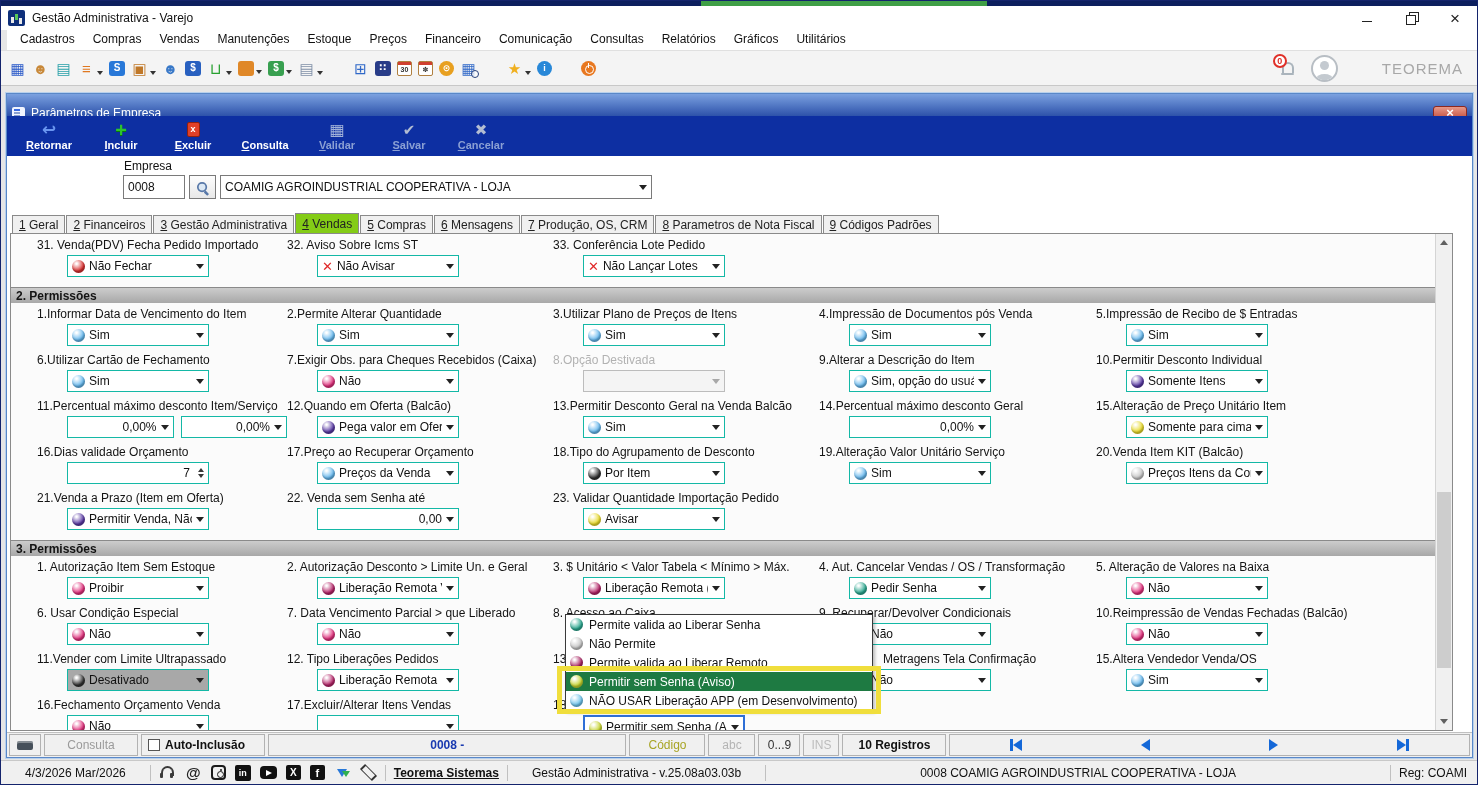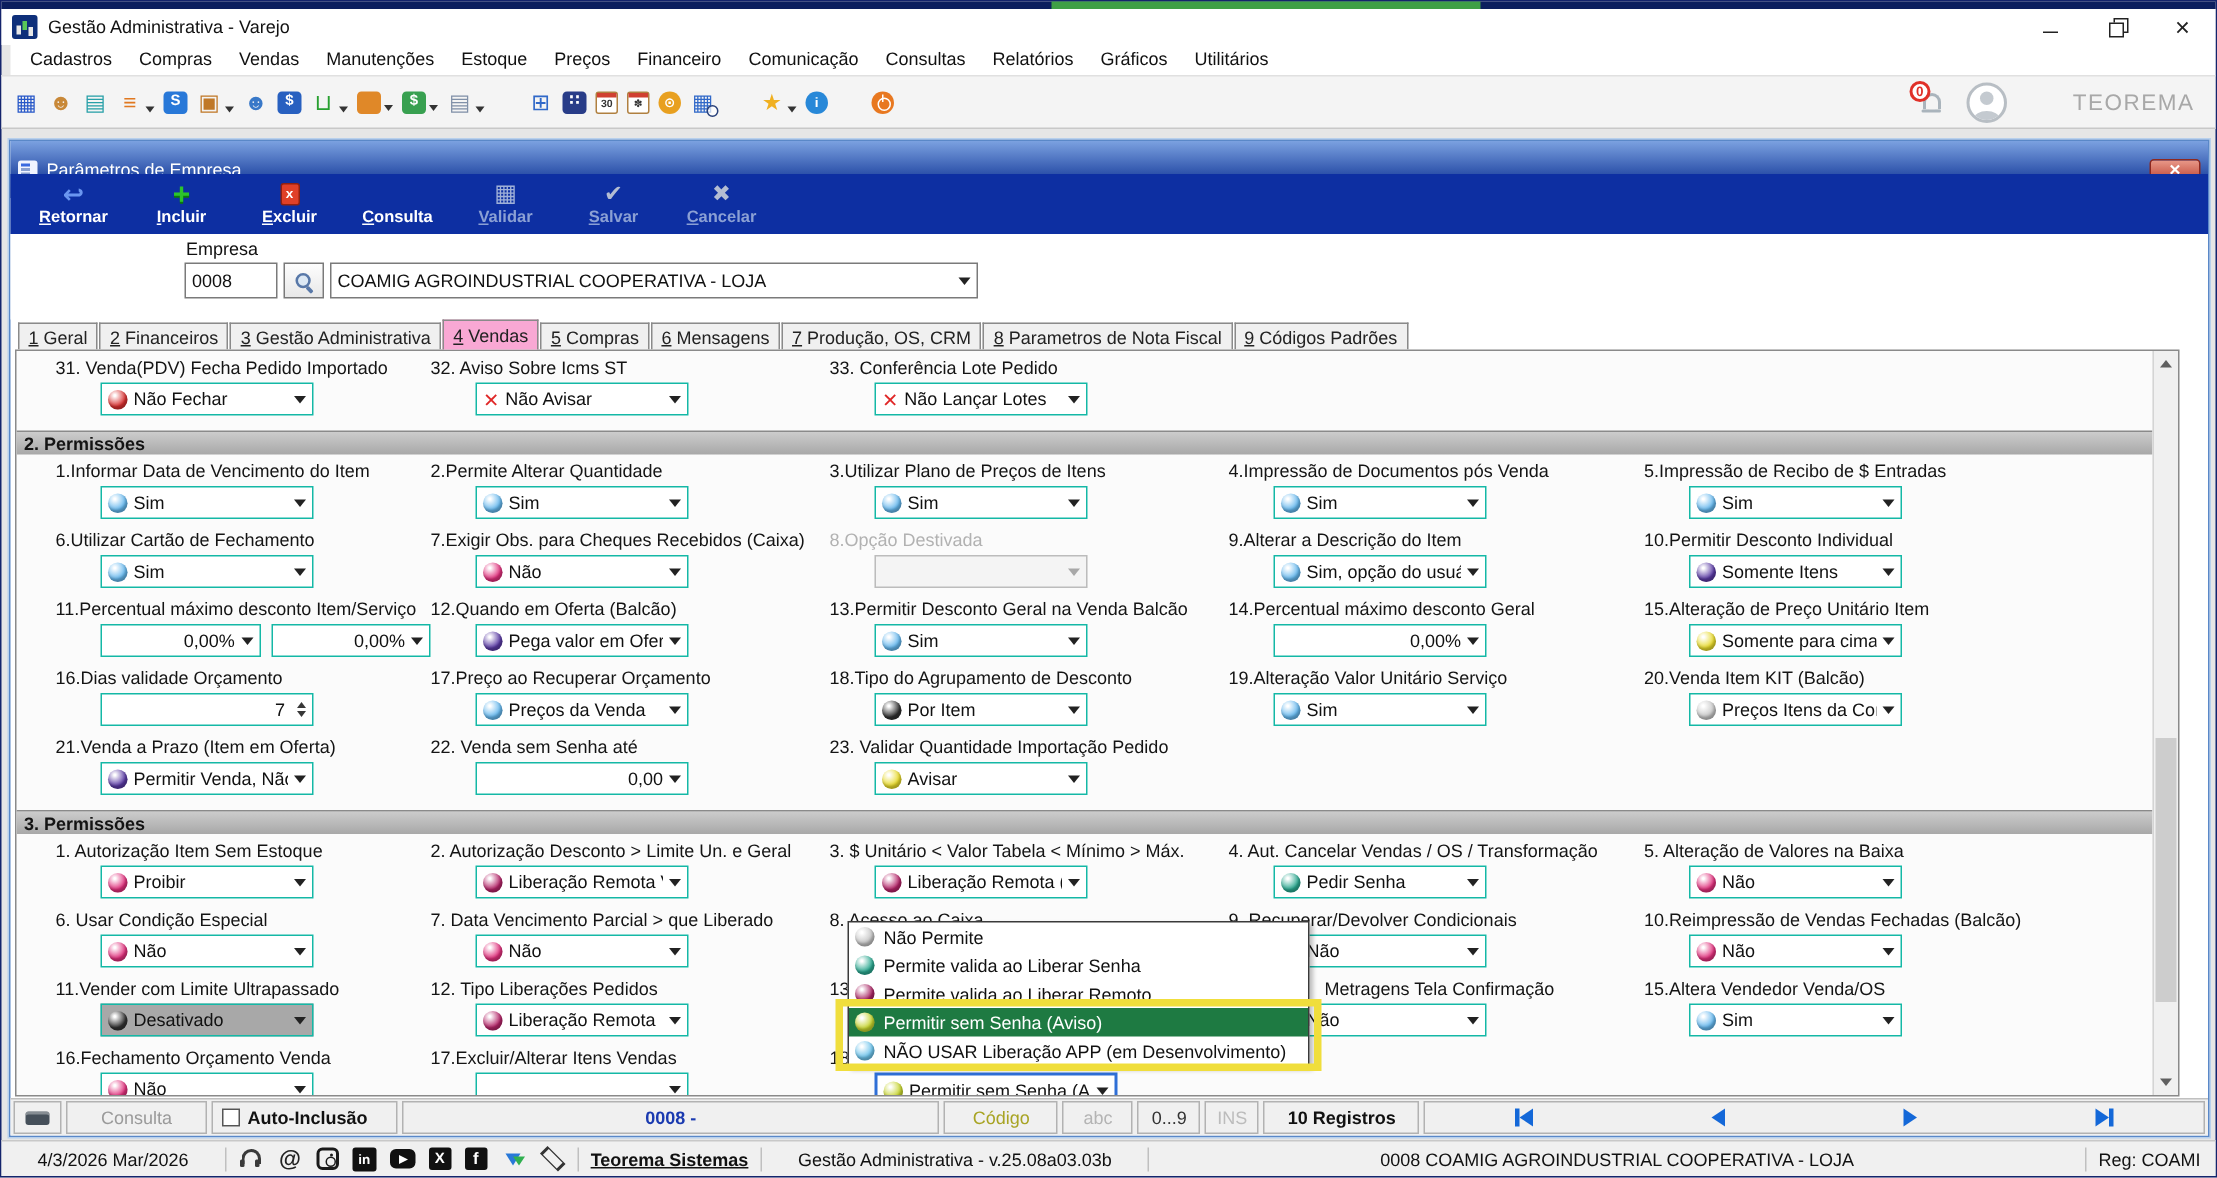--- a/index.html
+++ b/index.html
@@ -78,21 +78,21 @@
   .emp input{position:absolute;left:116px;top:19px;width:62px;height:24px;border:1px solid #7a7a7a;font-size:12px;padding:0 4px;color:#111}
   .empbtn{position:absolute;left:182px;top:19px;width:27px;height:24px;border:1px solid #7a7a7a;background:linear-gradient(#fdfdfd,#e8e8e8);display:flex;align-items:center;justify-content:center}
   .empcombo{position:absolute;left:213px;top:19px;width:432px;height:24px;border:1px solid #7a7a7a;display:flex;align-items:center;padding:0 4px;font-size:12px;color:#111}
   .empcombo .val{flex:1;white-space:nowrap;overflow:hidden}
   .arr{width:0;height:0;border-left:4px solid transparent;border-right:4px solid transparent;border-top:5px solid #222;flex:none}
   
   .tabs{position:absolute;left:3px;top:119px;right:3px;height:20px;display:flex;align-items:flex-end;padding-left:2px}
   .tab{font-size:12px;color:#222;background:#f0f0f0;border:1px solid #8a8a8a;border-bottom:none;padding:2px 6px 2px;margin-right:1px;height:18px;white-space:nowrap}
   .tab .tl{display:inline-block}
   .tab .tl::first-letter{text-decoration:underline}
-  .tab.active{background:#f9a8d4;height:20px;position:relative;z-index:2;padding-top:3px}
+  .tab.active{background:#84cc16;height:20px;position:relative;z-index:2;padding-top:3px}
   
   .content{position:absolute;left:3px;top:139px;right:19px;height:498px;border:1px solid #8a8a8a;background:#fbfbfb;overflow:hidden}
   .fields{display:grid;grid-template-columns:250px 266px 266px 277px 1fr;padding:4px 0 0 26px;margin-right:17px;position:relative}
   .cell{height:42px;margin-bottom:4px;overflow:visible}
   .flabel{font-size:12px;color:#141414;white-space:nowrap;overflow:hidden;height:16px}
   .ctrl{display:flex;gap:7px;margin-left:30px;margin-top:1px}
   .combo{width:142px;height:22px;border:1px solid #14b8a6;background:#fff;display:flex;align-items:center;padding:0 4px;gap:4px;font-size:12px;color:#111}
   .combo .val{flex:1;white-space:nowrap;overflow:hidden}
   .bullet{width:13px;height:13px;border-radius:50%;flex:none;background:radial-gradient(circle at 35% 28%,#ffffff 5%,var(--bc) 60%,var(--bc));box-shadow:inset -1px -2px 2px rgba(0,0,0,.3)}
   .bx{color:#e02828;font-weight:bold;font-size:13px;line-height:13px;flex:none}
@@ -1085,27 +1085,27 @@
 
               </div>
 
             </div>
           </div>
         </div>
 
       <div class="popup">
 
           <div class="pitem">
+            <span class="bullet" style="--bc: #2ba890;"></span>
+            <span>Permite valida ao Liberar Senha</span>
+          </div>
+
+          <div class="pitem">
             <span class="bullet" style="--bc: #c4c4c4;"></span>
             <span>Não Permite</span>
-          </div>
-
-          <div class="pitem">
-            <span class="bullet" style="--bc: #2ba890;"></span>
-            <span>Permite valida ao Liberar Senha</span>
           </div>
 
           <div class="pitem">
             <span class="bullet" style="--bc: #a82462;"></span>
             <span>Permite valida ao Liberar Remoto</span>
           </div>
 
           <div class="pitem sel">
             <span class="bullet" style="--bc: #c6d42e;"></span>
             <span>Permitir sem Senha (Aviso)</span>

